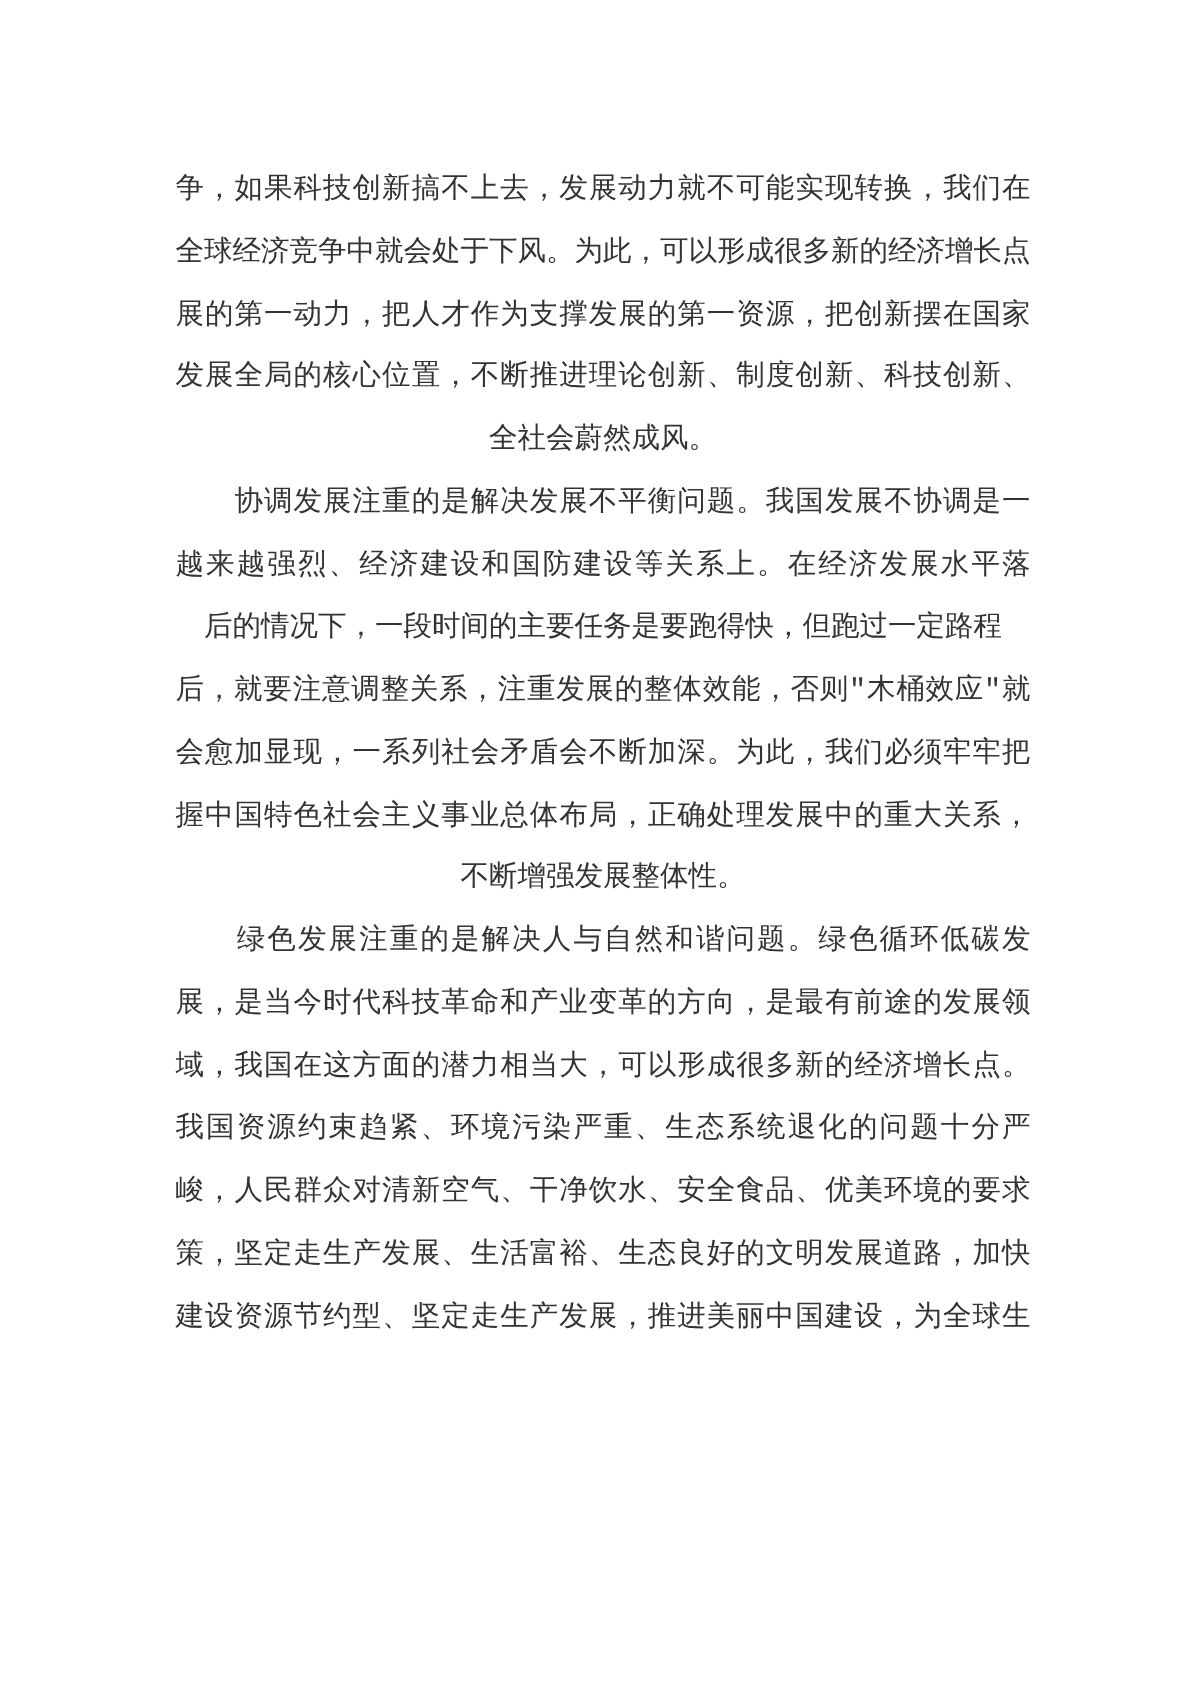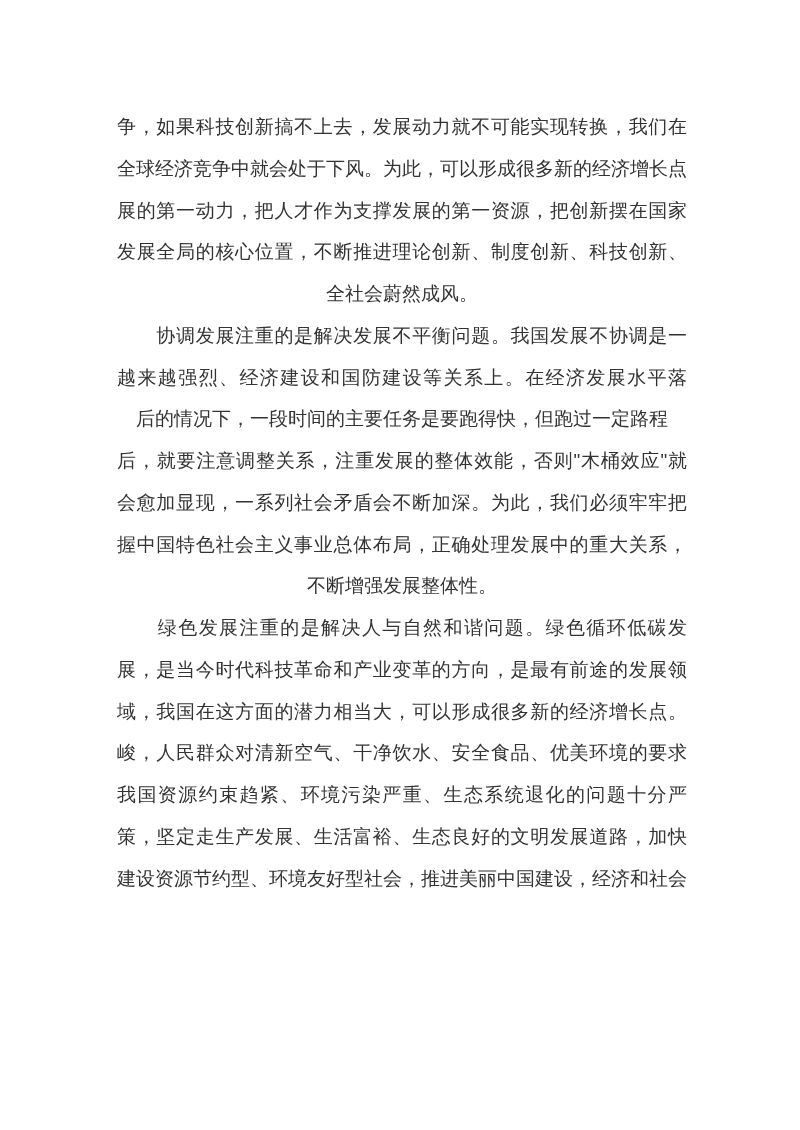--- a/index.html
+++ b/index.html
@@ -6,21 +6,21 @@
     margin: 0;
     padding: 0;
     background: #ffffff;
   }
   .page {
     position: relative;
     width: 800px;
     height: 1130px;
     background: #ffffff;
     overflow: hidden;
-    font-family: Liberation Sans, sans-serif;
+    font-family: Liberation Mono, monospace;
   }
   .text-block {
     position: absolute;
     left: 117px;
     top: 106px;
     width: 570px;
     color: #333333;
   }
   .para {
     margin: 0;
@@ -62,20 +62,20 @@
       <div class="line j">后，就要注意调整关系，注重发展的整体效能，否则"木桶效应"就</div>
       <div class="line j">会愈加显现，一系列社会矛盾会不断加深。为此，我们必须牢牢把</div>
       <div class="line j">握中国特色社会主义事业总体布局，正确处理发展中的重大关系，</div>
       <div class="line">不断增强发展整体性。</div>
     </div>
 
     <div class="para">
       <div class="line j">　　绿色发展注重的是解决人与自然和谐问题。绿色循环低碳发</div>
       <div class="line j">展，是当今时代科技革命和产业变革的方向，是最有前途的发展领</div>
       <div class="line j">域，我国在这方面的潜力相当大，可以形成很多新的经济增长点。</div>
+      <div class="line j">我国资源约束趋紧、环境污染严重、生态系统退化的问题十分严</div>
       <div class="line j">峻，人民群众对清新空气、干净饮水、安全食品、优美环境的要求</div>
-      <div class="line j">我国资源约束趋紧、环境污染严重、生态系统退化的问题十分严</div>
       <div class="line j">策，坚定走生产发展、生活富裕、生态良好的文明发展道路，加快</div>
-      <div class="line j">建设资源节约型、环境友好型社会，推进美丽中国建设，经济和社会</div>
+      <div class="line j">建设资源节约型、坚定走生产发展，推进美丽中国建设，为全球生</div>
     </div>
 
   </div>
 </div>
 
 </body></html>

